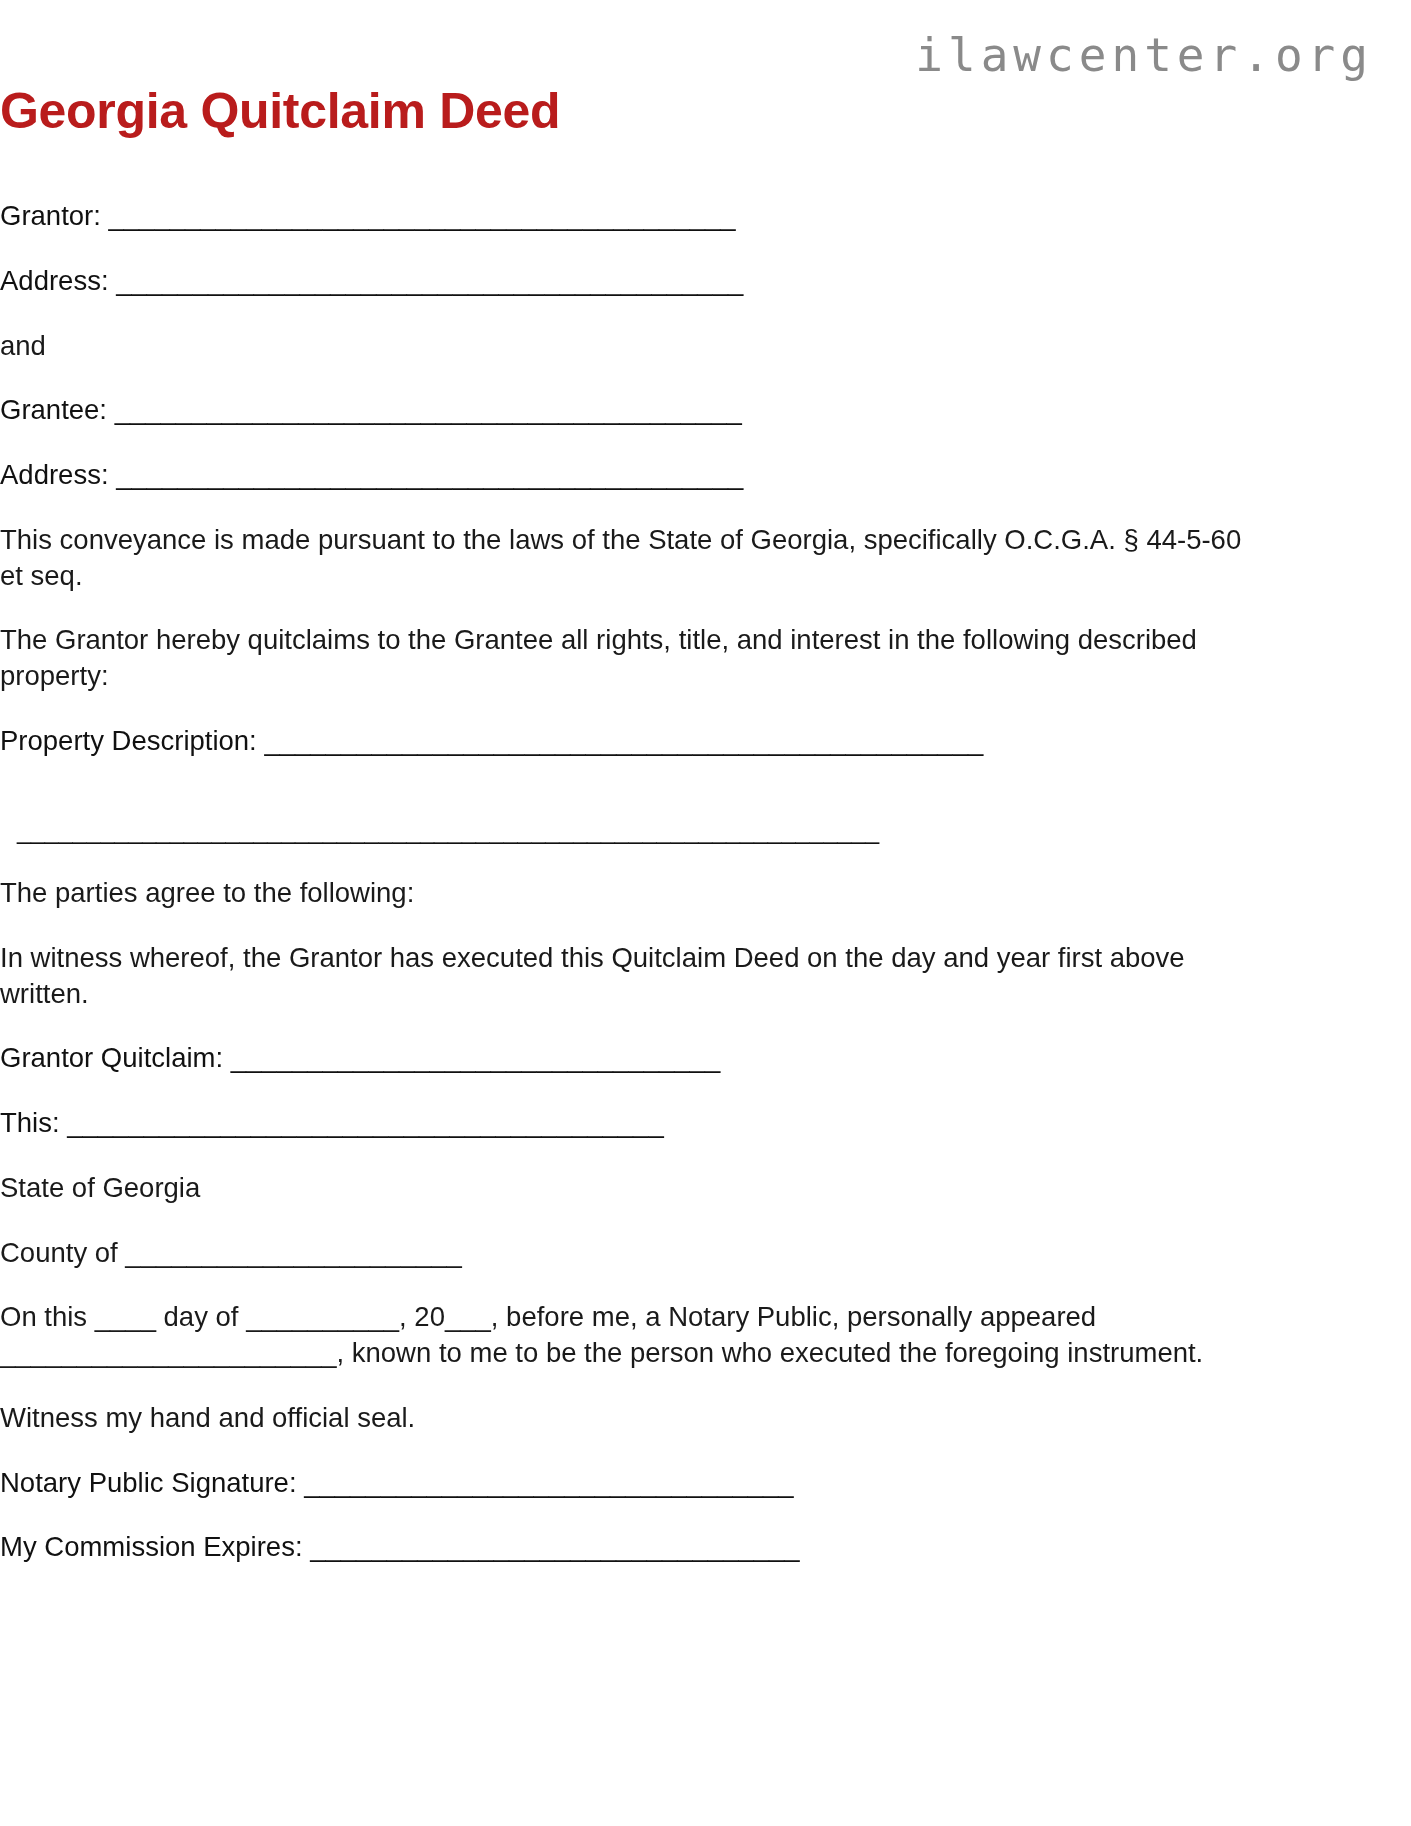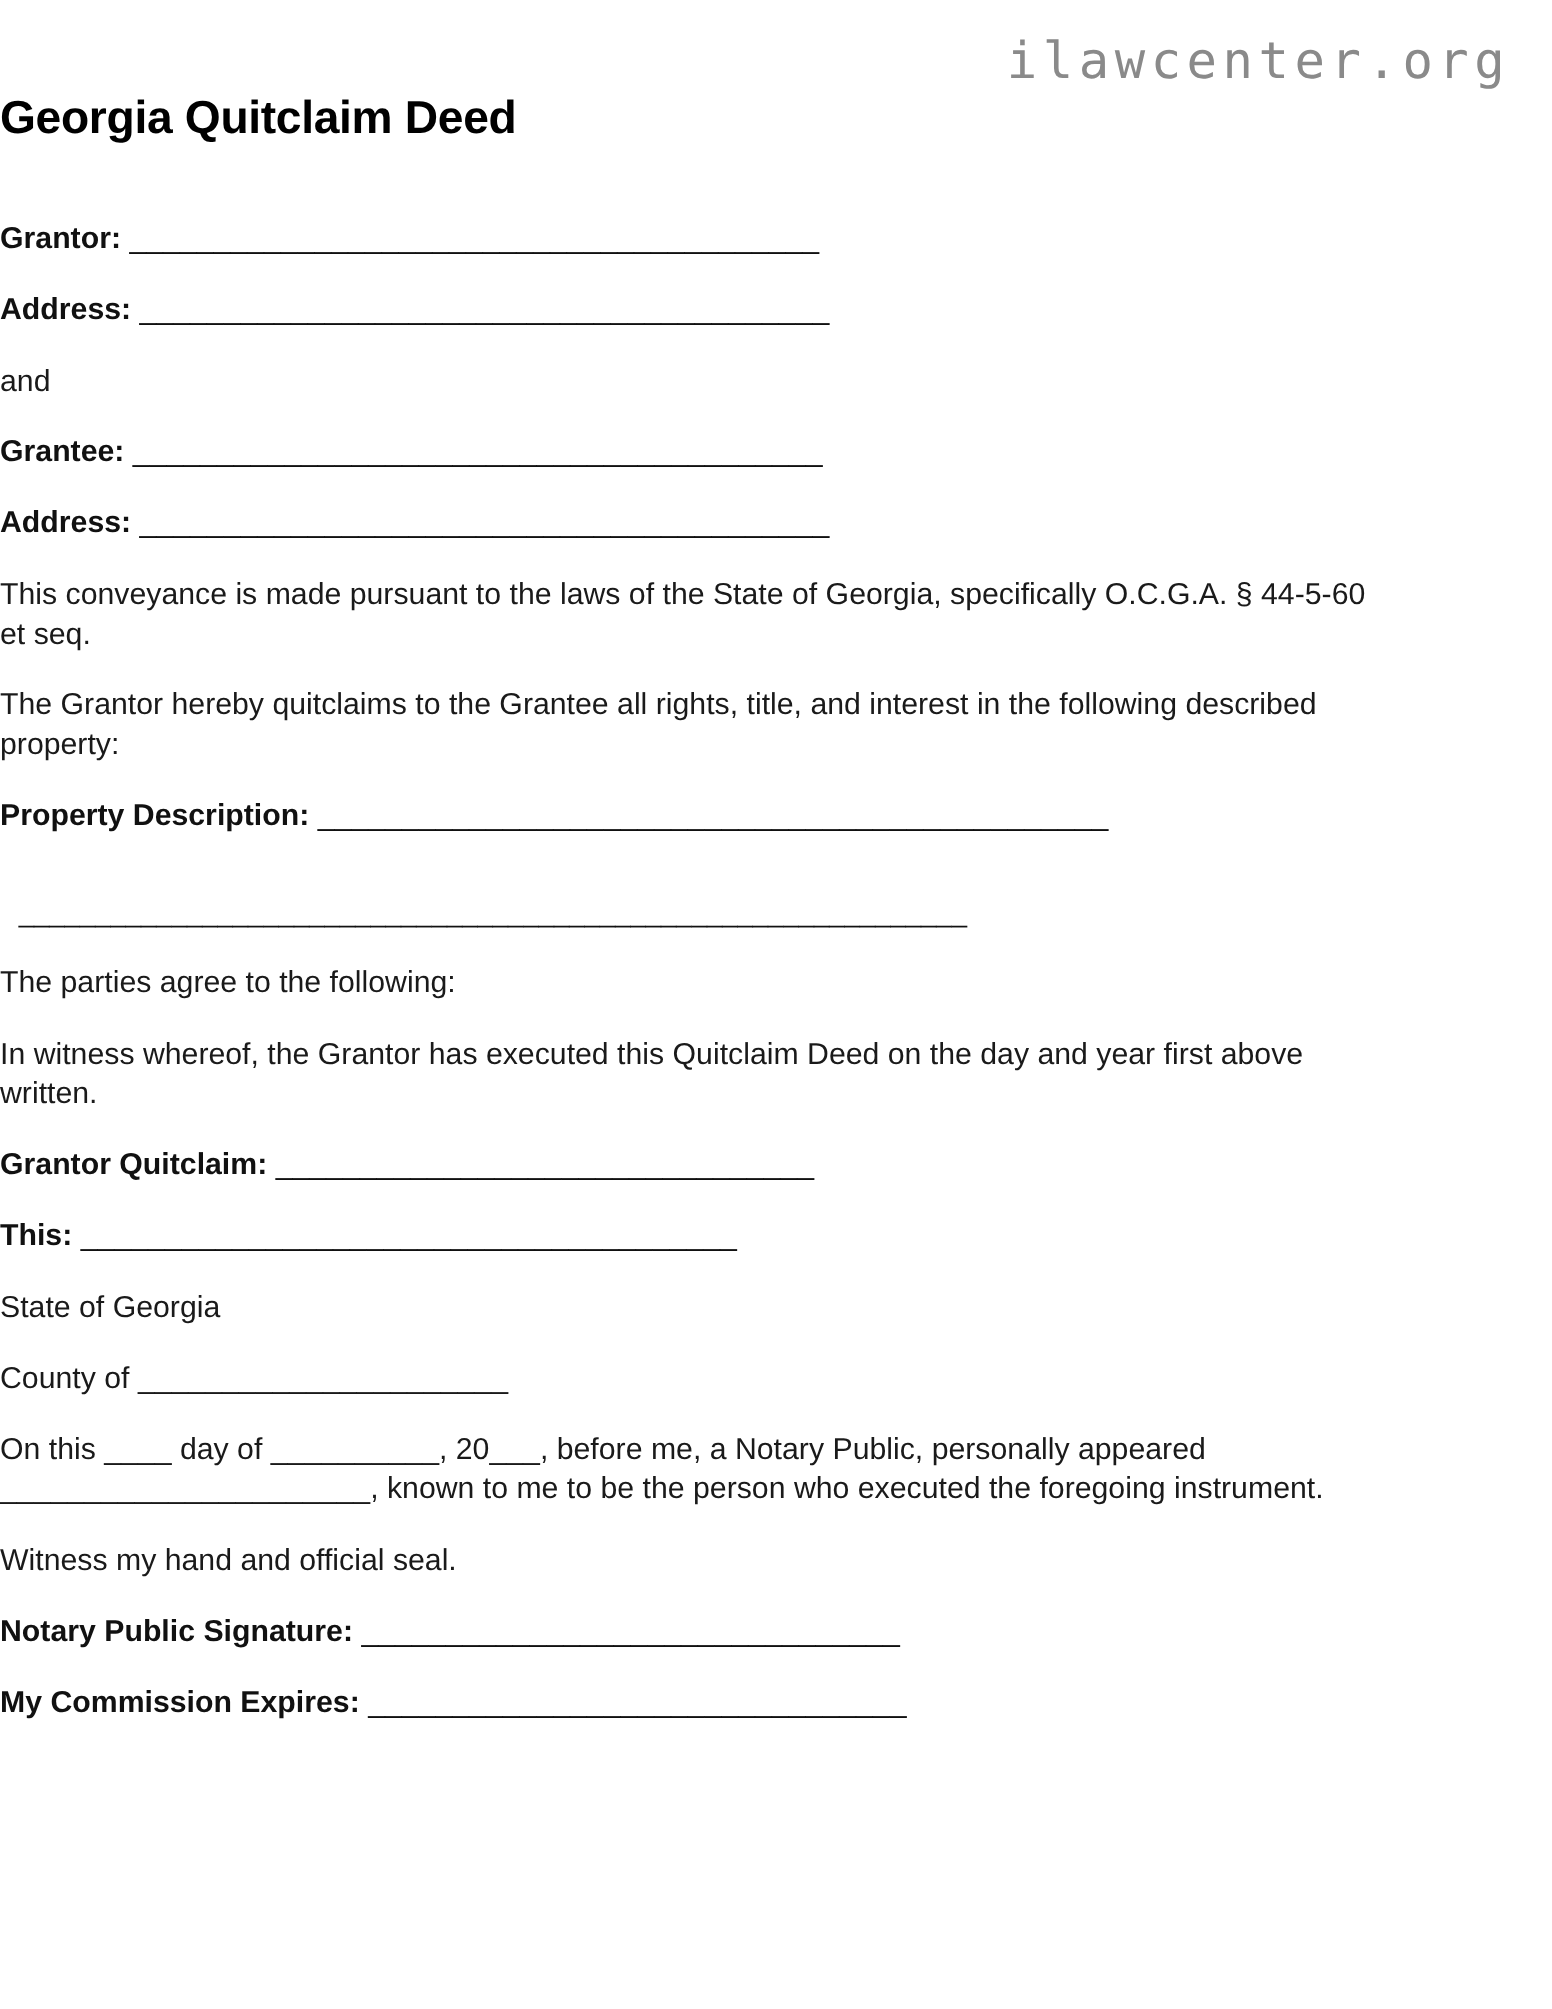--- a/index.html
+++ b/index.html
@@ -33,30 +33,30 @@
     font-family: "DejaVu Sans Mono", "Liberation Mono", monospace;
     font-size: 46px;
     letter-spacing: 5px;
     color: #8a8a8a;
     white-space: nowrap;
     line-height: 1;
   }
 
   h1.doc-title {
     font-family: "Liberation Sans", "DejaVu Sans", sans-serif;
-    font-size: 42px;
+    font-size: 50px;
     font-weight: bold;
     margin: 0;
     padding: 0;
     position: absolute;
     top: 86px;
     left: 0;
     letter-spacing: -0.3px;
     line-height: 1;
-    color: #000000;
+    color: #b91c1c;
   }
 
   .body-flow {
     position: absolute;
     top: 198px;
     left: 0;
     width: 1258px;
   }
 
   p.para {
@@ -68,21 +68,21 @@
   }
 
   p.field {
     font-size: 27.5px;
     line-height: 1.30;
     margin: 0 0 29px 0;
     color: #111111;
   }
 
   p.field .lbl {
-    font-weight: bold;
+    font-weight: normal;
     text-align: right;
   }
 
   .blank {
     letter-spacing: 0px;
     white-space: pre;
     font-weight: normal;
   }
 
   p.rule-line {

